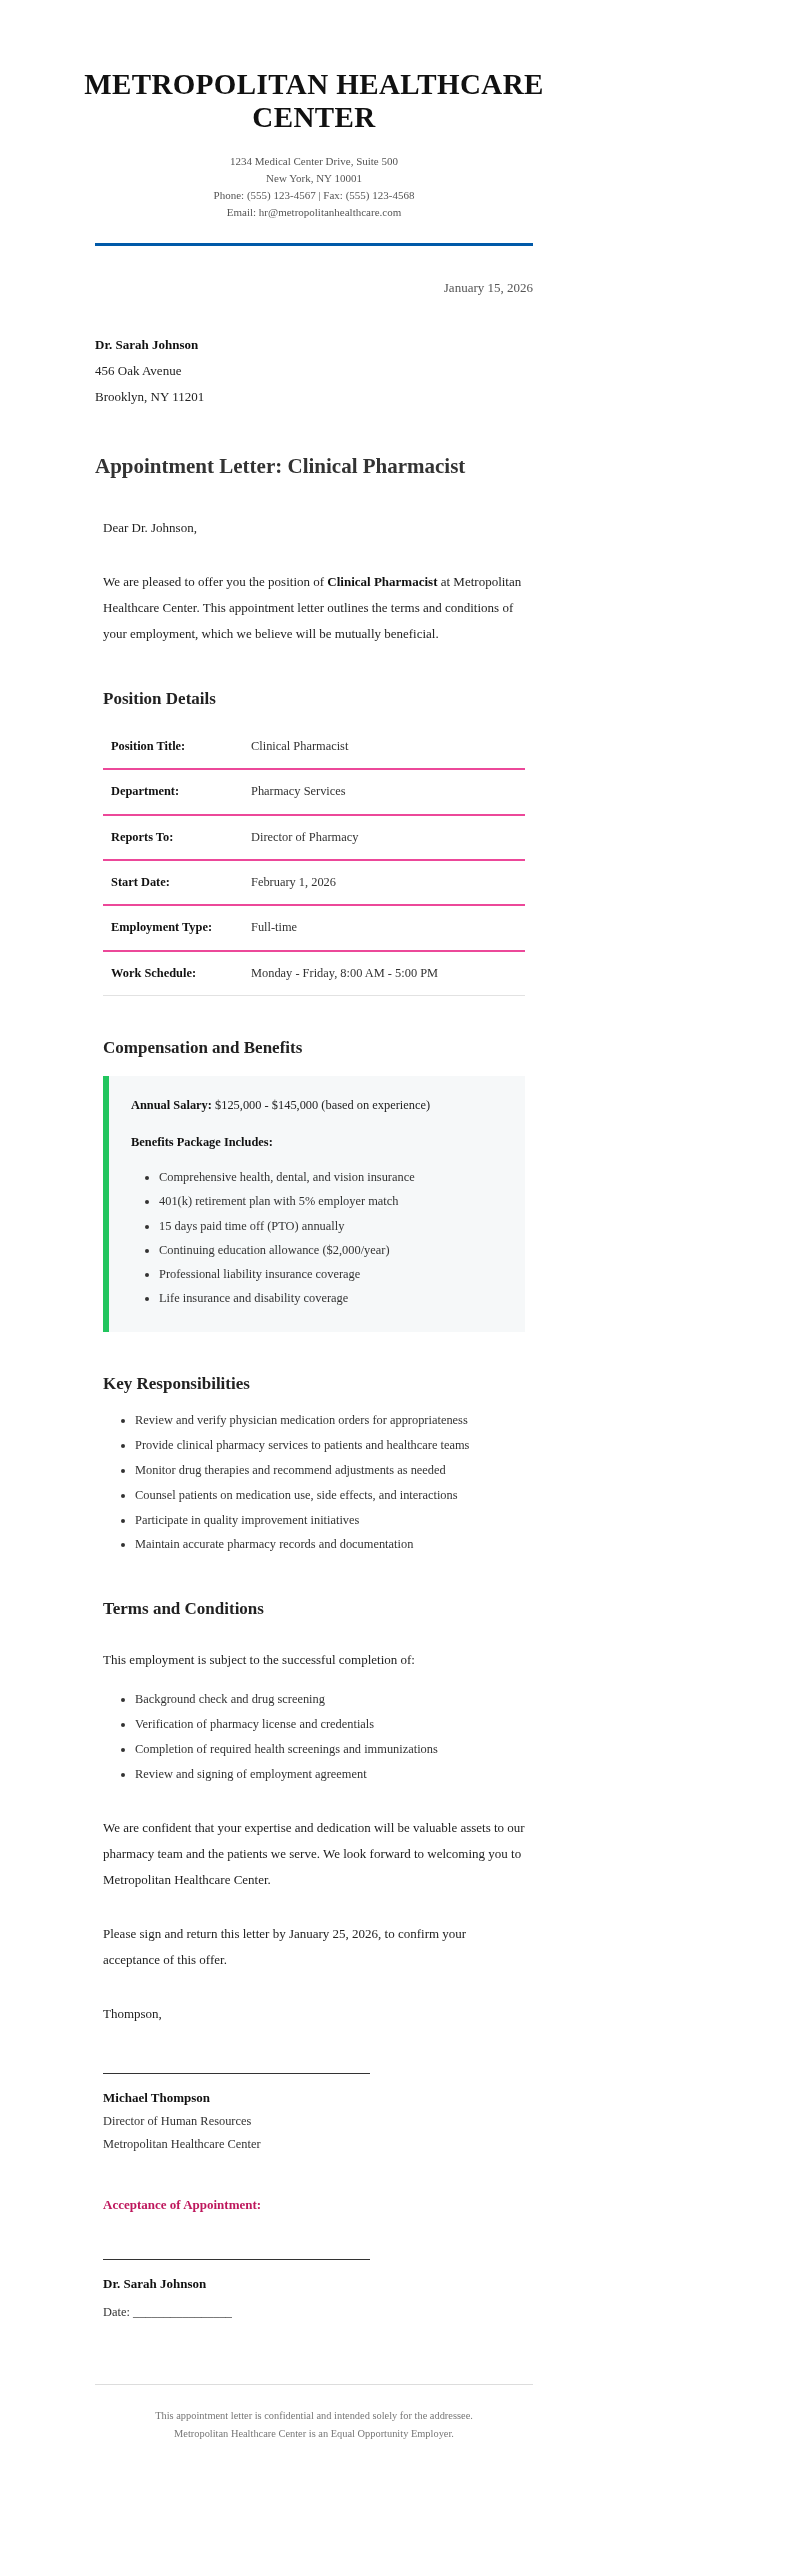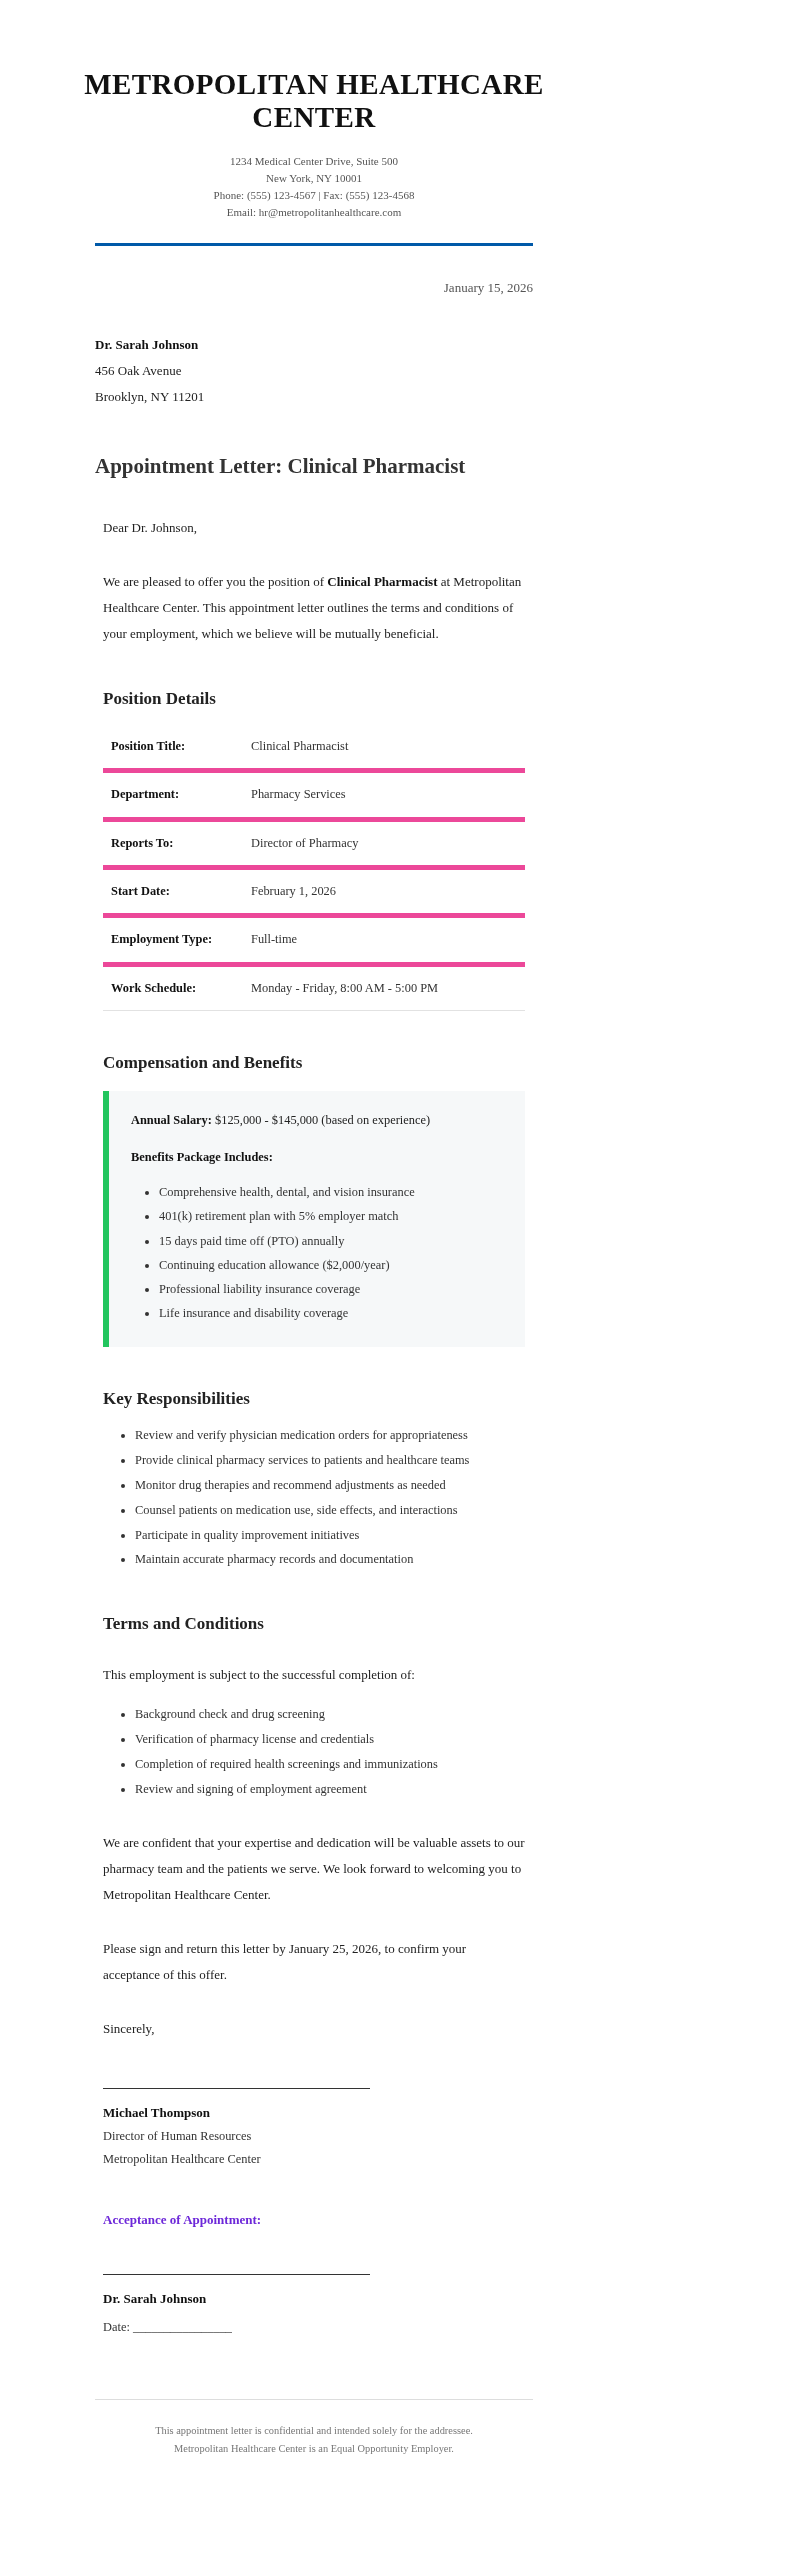--- a/index.html
+++ b/index.html
@@ -99,21 +99,21 @@
 
   
   table.details {
     width: 100%;
     border-collapse: collapse;
     margin-top: 16px;
     font-size: 12.4px;
   }
   table.details td {
     padding: 13px 8px;
-    border-bottom: 5px solid #ec4899;
+    border-bottom: 2px solid #ec4899;
     vertical-align: top;
     line-height: 1.4;
   }
   table.details tr:last-child td { border-bottom: 1px solid #e2e2e2; }
   td.det-label {
     width: 124px;
     font-weight: bold;
     color: #111111;
     padding-left: 14px;
   }
@@ -174,21 +174,21 @@
   }
   .sig-meta {
     font-size: 12.4px;
     color: #333333;
     line-height: 1.8;
   }
   .accept-title {
     margin-top: 42px;
     font-size: 13px;
     font-weight: bold;
-    color: #6d28d9;
+    color: #be185d;
   }
   .date-line {
     font-size: 12.4px;
     color: #333333;
     margin-top: 4px;
     line-height: 1.9;
   }
 
   
   .footer {
@@ -293,21 +293,21 @@
     <p class="para">This employment is subject to the successful completion of:</p>
     <ul class="section-bullets">
       <li>Background check and drug screening</li>
       <li>Verification of pharmacy license and credentials</li>
       <li>Completion of required health screenings and immunizations</li>
       <li>Review and signing of employment agreement</li>
     </ul>
 
     <p class="para">We are confident that your expertise and dedication will be valuable assets to our pharmacy team and the patients we serve. We look forward to welcoming you to Metropolitan Healthcare Center.</p>
     <p class="para">Please sign and return this letter by January 25, 2026, to confirm your acceptance of this offer.</p>
-    <p class="para">Sincerely,</p>
+    <p class="para">Thompson,</p>
 
     <div class="sig-block">
       <div class="sig-line"></div>
       <div class="sig-name">Michael Thompson</div>
       <div class="sig-meta">Director of Human Resources</div>
       <div class="sig-meta">Metropolitan Healthcare Center</div>
     </div>
 
     <div class="accept-title">Acceptance of Appointment:</div>
     <div class="sig-block">

